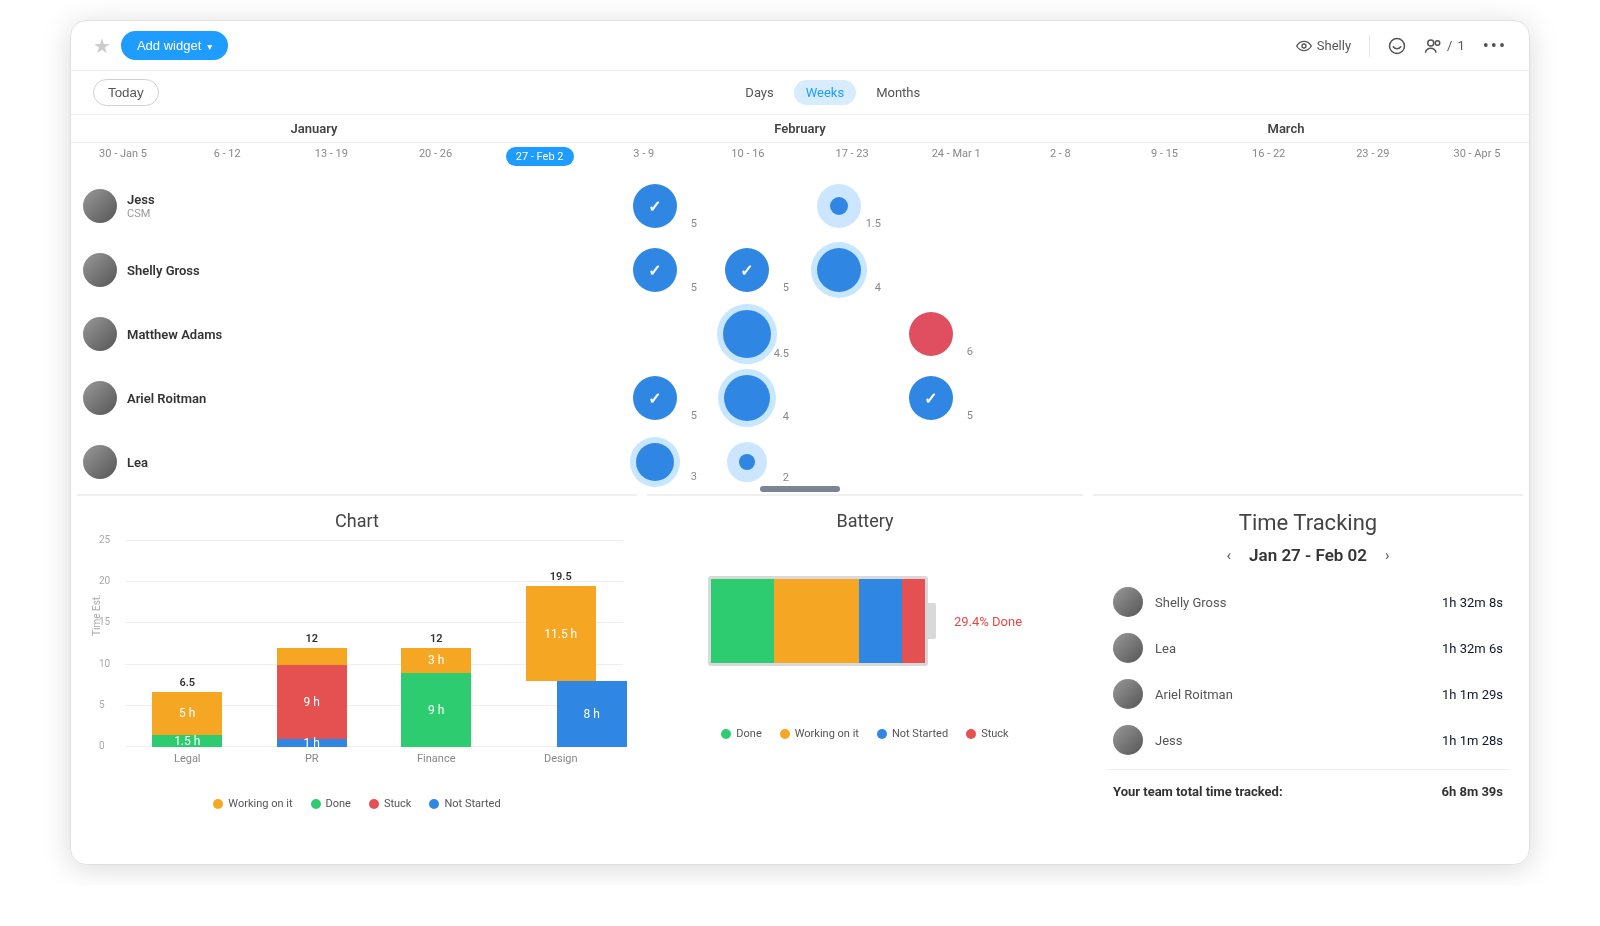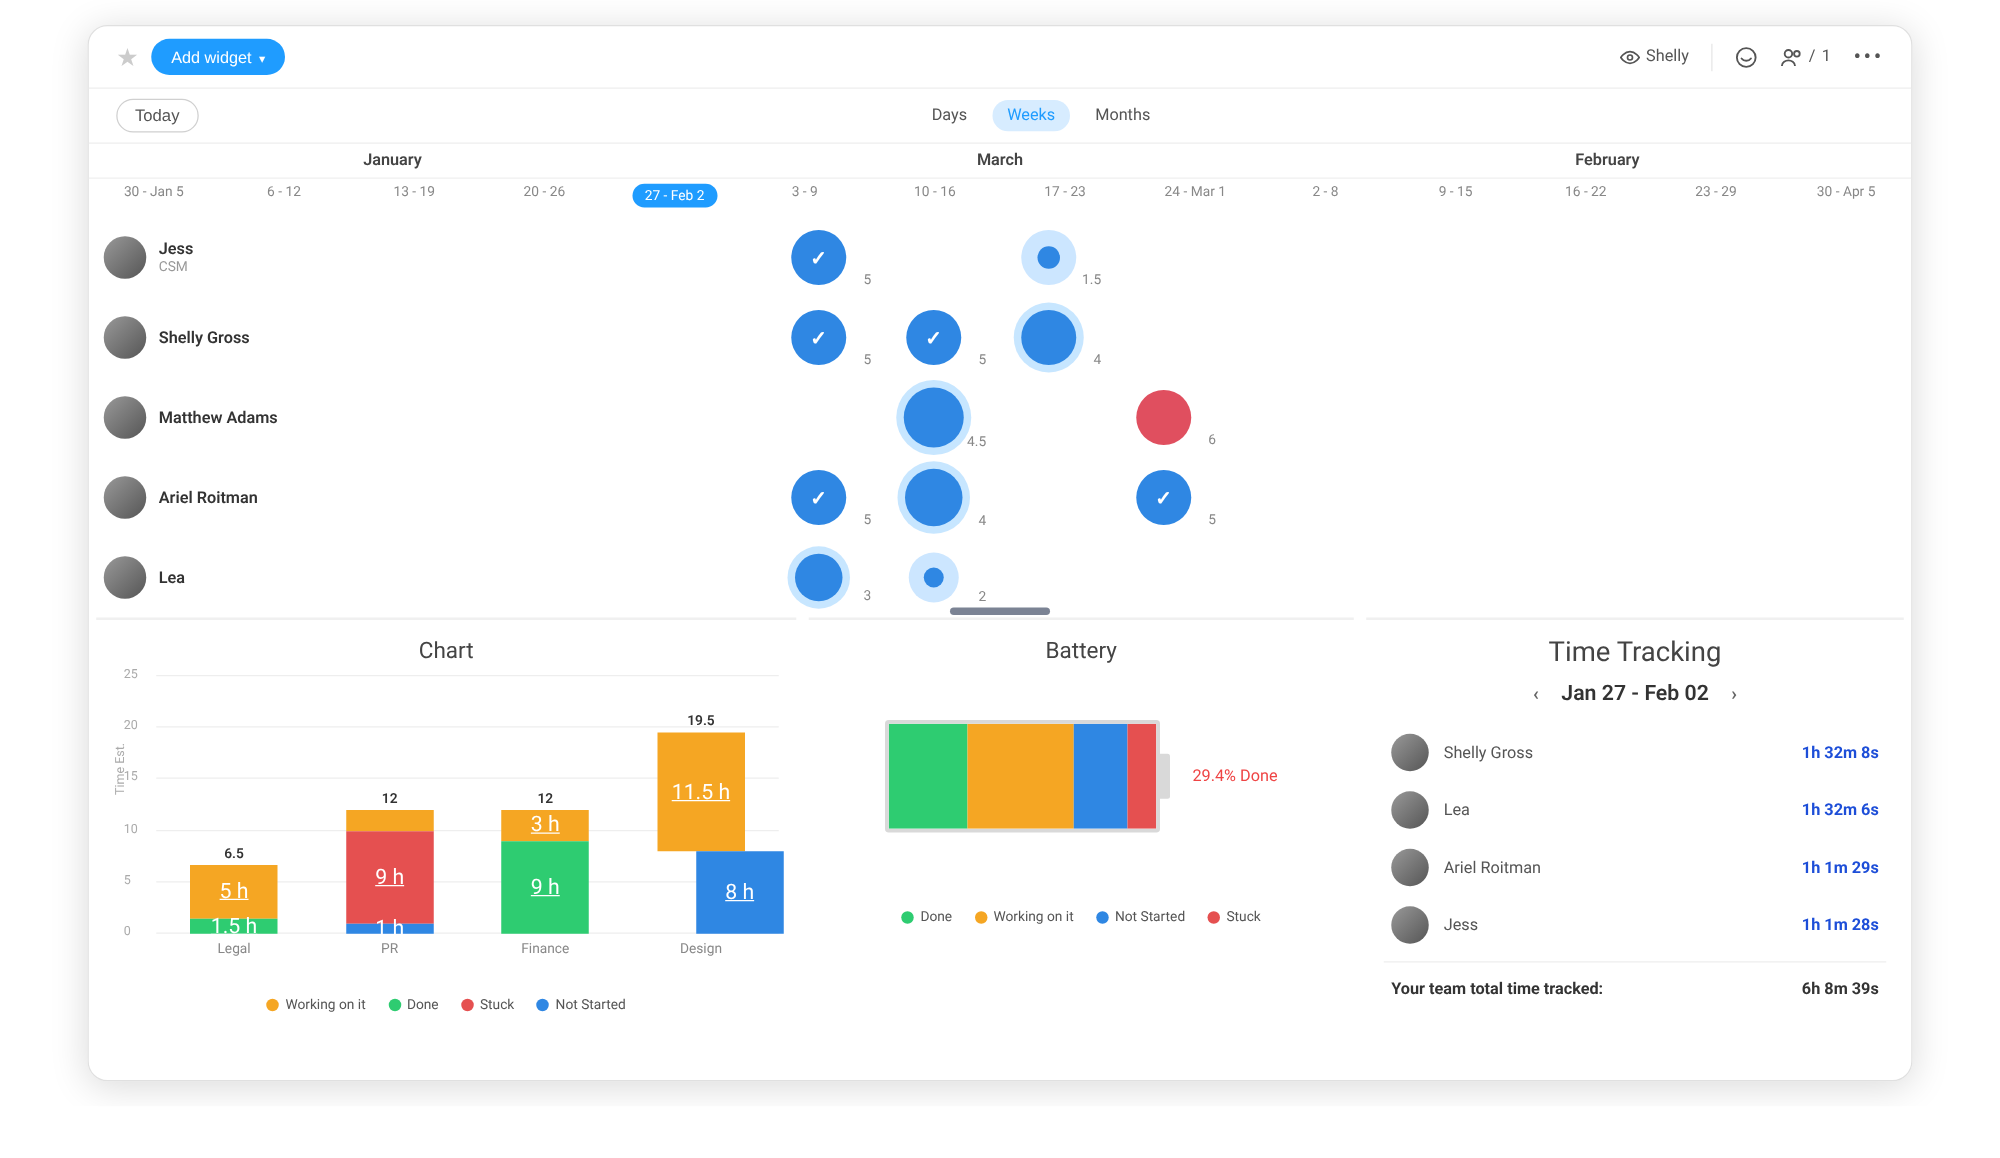--- a/index.html
+++ b/index.html
@@ -43,39 +43,39 @@
   .wtitle { text-align:center; font-size:18px; color:#444; margin:6px 0 10px; font-weight:400; }
   
   .chartArea { position:relative; height:230px; padding-left:34px; }
   .ylab { position:absolute; left:0; top:50%; transform:rotate(-90deg) translateX(20px); transform-origin:left top; font-size:10px; color:#aaa; }
   .grid { position:absolute; left:34px; right:0; top:0; bottom:24px; }
   .gl { position:absolute; left:0; right:0; border-top:1px solid #eee; font-size:10px; color:#aaa; }
   .gl span { position:absolute; left:-26px; top:-7px; }
   .bars { position:absolute; left:34px; right:0; bottom:24px; top:0; display:flex; justify-content:space-around; align-items:flex-end; }
   .barcol { width:70px; display:flex; flex-direction:column; align-items:center; }
   .stack { width:70px; display:flex; flex-direction:column-reverse; position:relative; }
-  .seg { width:100%; display:flex; align-items:center; justify-content:center; color:#fff; font-size:17px;text-decoration:underline; }
+  .seg { width:100%; display:flex; align-items:center; justify-content:center; color:#fff; font-size:12px; }
   .total { position:absolute; top:-16px; width:100%; text-align:center; font-size:11px; font-weight:600; color:#333; }
   .xl { position:absolute; bottom:-18px; width:100%; text-align:center; font-size:11px; color:#888; }
   .legend { display:flex; justify-content:center; gap:18px; font-size:11px; color:#555; margin-top:26px; }
   .lg { display:flex; align-items:center; gap:5px; }
   .dot { width:10px; height:10px; border-radius:50%; display:inline-block; }
   
   .bat { display:flex; align-items:center; justify-content:center; gap:18px; height:160px; }
   .batBody { width:220px; height:90px; border:3px solid #d9d9d9; border-radius:3px; display:flex; overflow:hidden; position:relative; }
   .batTip { width:8px; height:36px; background:#d9d9d9; border-radius:0 2px 2px 0; }
   .bseg { height:100%; }
   .batTxt { color:#ef4444; }
   
   .tt-nav { display:flex; align-items:center; justify-content:center; gap:18px; font-size:17px; font-weight:600; color:#333; margin-bottom:14px; }
   .tt-nav .chev { color:#666; cursor:pointer; font-size:15px; }
   .tt-row { display:flex; align-items:center; padding:8px 6px; gap:12px; }
   .tt-row .av { width:30px; height:30px; flex:0 0 30px; }
   .tt-name { color:#555; }
-  .tt-time { margin-left:auto; color:#1d4ed8;font-weight:bold; }
+  .tt-time { margin-left:auto; color:#0f172a; }
   .tt-total { border-top:1px solid #eee; margin-top:6px; padding:14px 6px 2px; display:flex; font-weight:700; }
   .blue{background:#2f87e3}.red{background:#e04f5f}
   svg { display:block; }
   .chev-down::after{content:"▾"; font-size:10px;}
 </style>
 </head>
 <body>
 
 <div class="frame">
 
@@ -117,22 +117,22 @@
     <button class="today">Today</button>
     <div class="viewTabs">
       <div class="vt">Days</div>
       <div class="vt active">Weeks</div>
       <div class="vt">Months</div>
     </div>
   </div>
 
   <div class="months" id="months">
       <div>January</div>
+      <div>February</div>
       <div>March</div>
-      <div>February</div>
     </div>
 
   <div class="weeks" id="weeks">
       <div>30 - Jan 5</div>
       <div>6 - 12</div>
       <div>13 - 19</div>
       <div>20 - 26</div>
       <div><span class="cur">27 - Feb 2</span></div>
       <div>3 - 9</div>
       <div>10 - 16</div>

